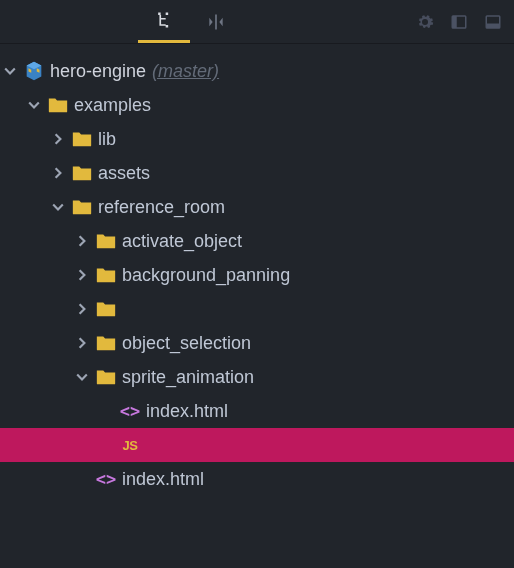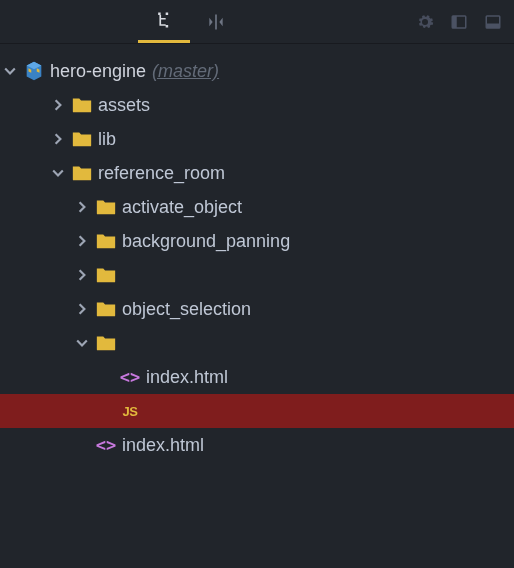--- a/index.html
+++ b/index.html
@@ -54,21 +54,21 @@
     padding-top: 10px;
   }
   .row {
     display: flex;
     align-items: center;
     height: 34px;
     white-space: nowrap;
     cursor: pointer;
   }
   .row.selected {
-    background: #7f1d1d;
+    background: #be185d;
   }
   .indent { display: inline-block; width: 24px; flex: 0 0 auto; }
   .chevron {
     width: 20px;
     flex: 0 0 auto;
     display: inline-flex;
     align-items: center;
     justify-content: center;
     color: #9da5b4;
   }
@@ -165,20 +165,51 @@
       <svg viewBox="0 0 24 24">
         <path d="M4 6l8-4 8 4v12l-8 4-8-4z" fill="#3a82c4"></path>
         <path d="M12 2l8 4-8 4-8-4z" fill="#5ea7e6"></path>
         <path d="M6 9l3 1.5v3.5l-3-1.5zM15 9l3 1.5v3.5l-3-1.5z" fill="#e2b93d"></path>
       </svg>
     </span>
     <span class="label root-label">hero-engine</span>
     <span class="branch">(master)</span>
   </div>
 
+  <div class="row">
+    <span class="indent"></span>
+    <span class="chevron">
+      <svg viewBox="0 0 10 10">
+          <path d="M1 3l4 4 4-4" stroke="currentColor" stroke-width="1.8" fill="none"></path>
+        </svg>
+    </span>
+    <span class="slot folder-icon">
+      <svg viewBox="0 0 24 24">
+          <path class="folder-fill" d="M2 5h7l2 2h11v12a1 1 0 01-1 1H3a1 1 0 01-1-1z"></path>
+          <path fill="#c99f2e" d="M2 8h20l-2 12H2z" opacity="0"></path>
+        </svg>
+    </span>
+    <span class="label">examples</span>
+  </div>
+
+  <div class="row">
+    <span class="indent"></span>
+      <span class="indent"></span>
+    <span class="chevron">
+      <svg viewBox="0 0 10 10">
+          <path d="M3 1l4 4-4 4" stroke="currentColor" stroke-width="1.8" fill="none"></path>
+        </svg>
+    </span>
+    <span class="slot folder-icon">
+      <svg viewBox="0 0 24 24">
+          <path class="folder-fill" d="M2 5h7l2 2h11v12a1 1 0 01-1 1H3a1 1 0 01-1-1z"></path>
+        </svg>
+    </span>
+    <span class="label">lib</span>
+  </div>
 
   <div class="row">
     <span class="indent"></span>
       <span class="indent"></span>
     <span class="chevron">
       <svg viewBox="0 0 10 10">
           <path d="M3 1l4 4-4 4" stroke="currentColor" stroke-width="1.8" fill="none"></path>
         </svg>
     </span>
     <span class="slot folder-icon">
@@ -187,36 +218,20 @@
         </svg>
     </span>
     <span class="label">assets</span>
   </div>
 
   <div class="row">
     <span class="indent"></span>
       <span class="indent"></span>
     <span class="chevron">
       <svg viewBox="0 0 10 10">
-          <path d="M3 1l4 4-4 4" stroke="currentColor" stroke-width="1.8" fill="none"></path>
-        </svg>
-    </span>
-    <span class="slot folder-icon">
-      <svg viewBox="0 0 24 24">
-          <path class="folder-fill" d="M2 5h7l2 2h11v12a1 1 0 01-1 1H3a1 1 0 01-1-1z"></path>
-        </svg>
-    </span>
-    <span class="label">lib</span>
-  </div>
-
-  <div class="row">
-    <span class="indent"></span>
-      <span class="indent"></span>
-    <span class="chevron">
-      <svg viewBox="0 0 10 10">
           <path d="M1 3l4 4 4-4" stroke="currentColor" stroke-width="1.8" fill="none"></path>
         </svg>
     </span>
     <span class="slot folder-icon">
       <svg viewBox="0 0 24 24">
           <path class="folder-fill" d="M2 5h7l2 2h11v12a1 1 0 01-1 1H3a1 1 0 01-1-1z"></path>
         </svg>
     </span>
     <span class="label">reference_room</span>
   </div>
@@ -295,20 +310,21 @@
     <span class="chevron">
       <svg viewBox="0 0 10 10">
           <path d="M1 3l4 4 4-4" stroke="currentColor" stroke-width="1.8" fill="none"></path>
         </svg>
     </span>
     <span class="slot folder-icon">
       <svg viewBox="0 0 24 24">
           <path class="folder-fill" d="M2 5h7l2 2h11v12a1 1 0 01-1 1H3a1 1 0 01-1-1z"></path>
         </svg>
     </span>
+    <span class="label">sprite_animation</span>
   </div>
 
   <div class="row">
     <span class="indent"></span>
       <span class="indent"></span>
       <span class="indent"></span>
       <span class="indent"></span>
     <span class="chevron"></span>
     <span class="slot">
         <span class="html-icon">&lt;&gt;</span>

